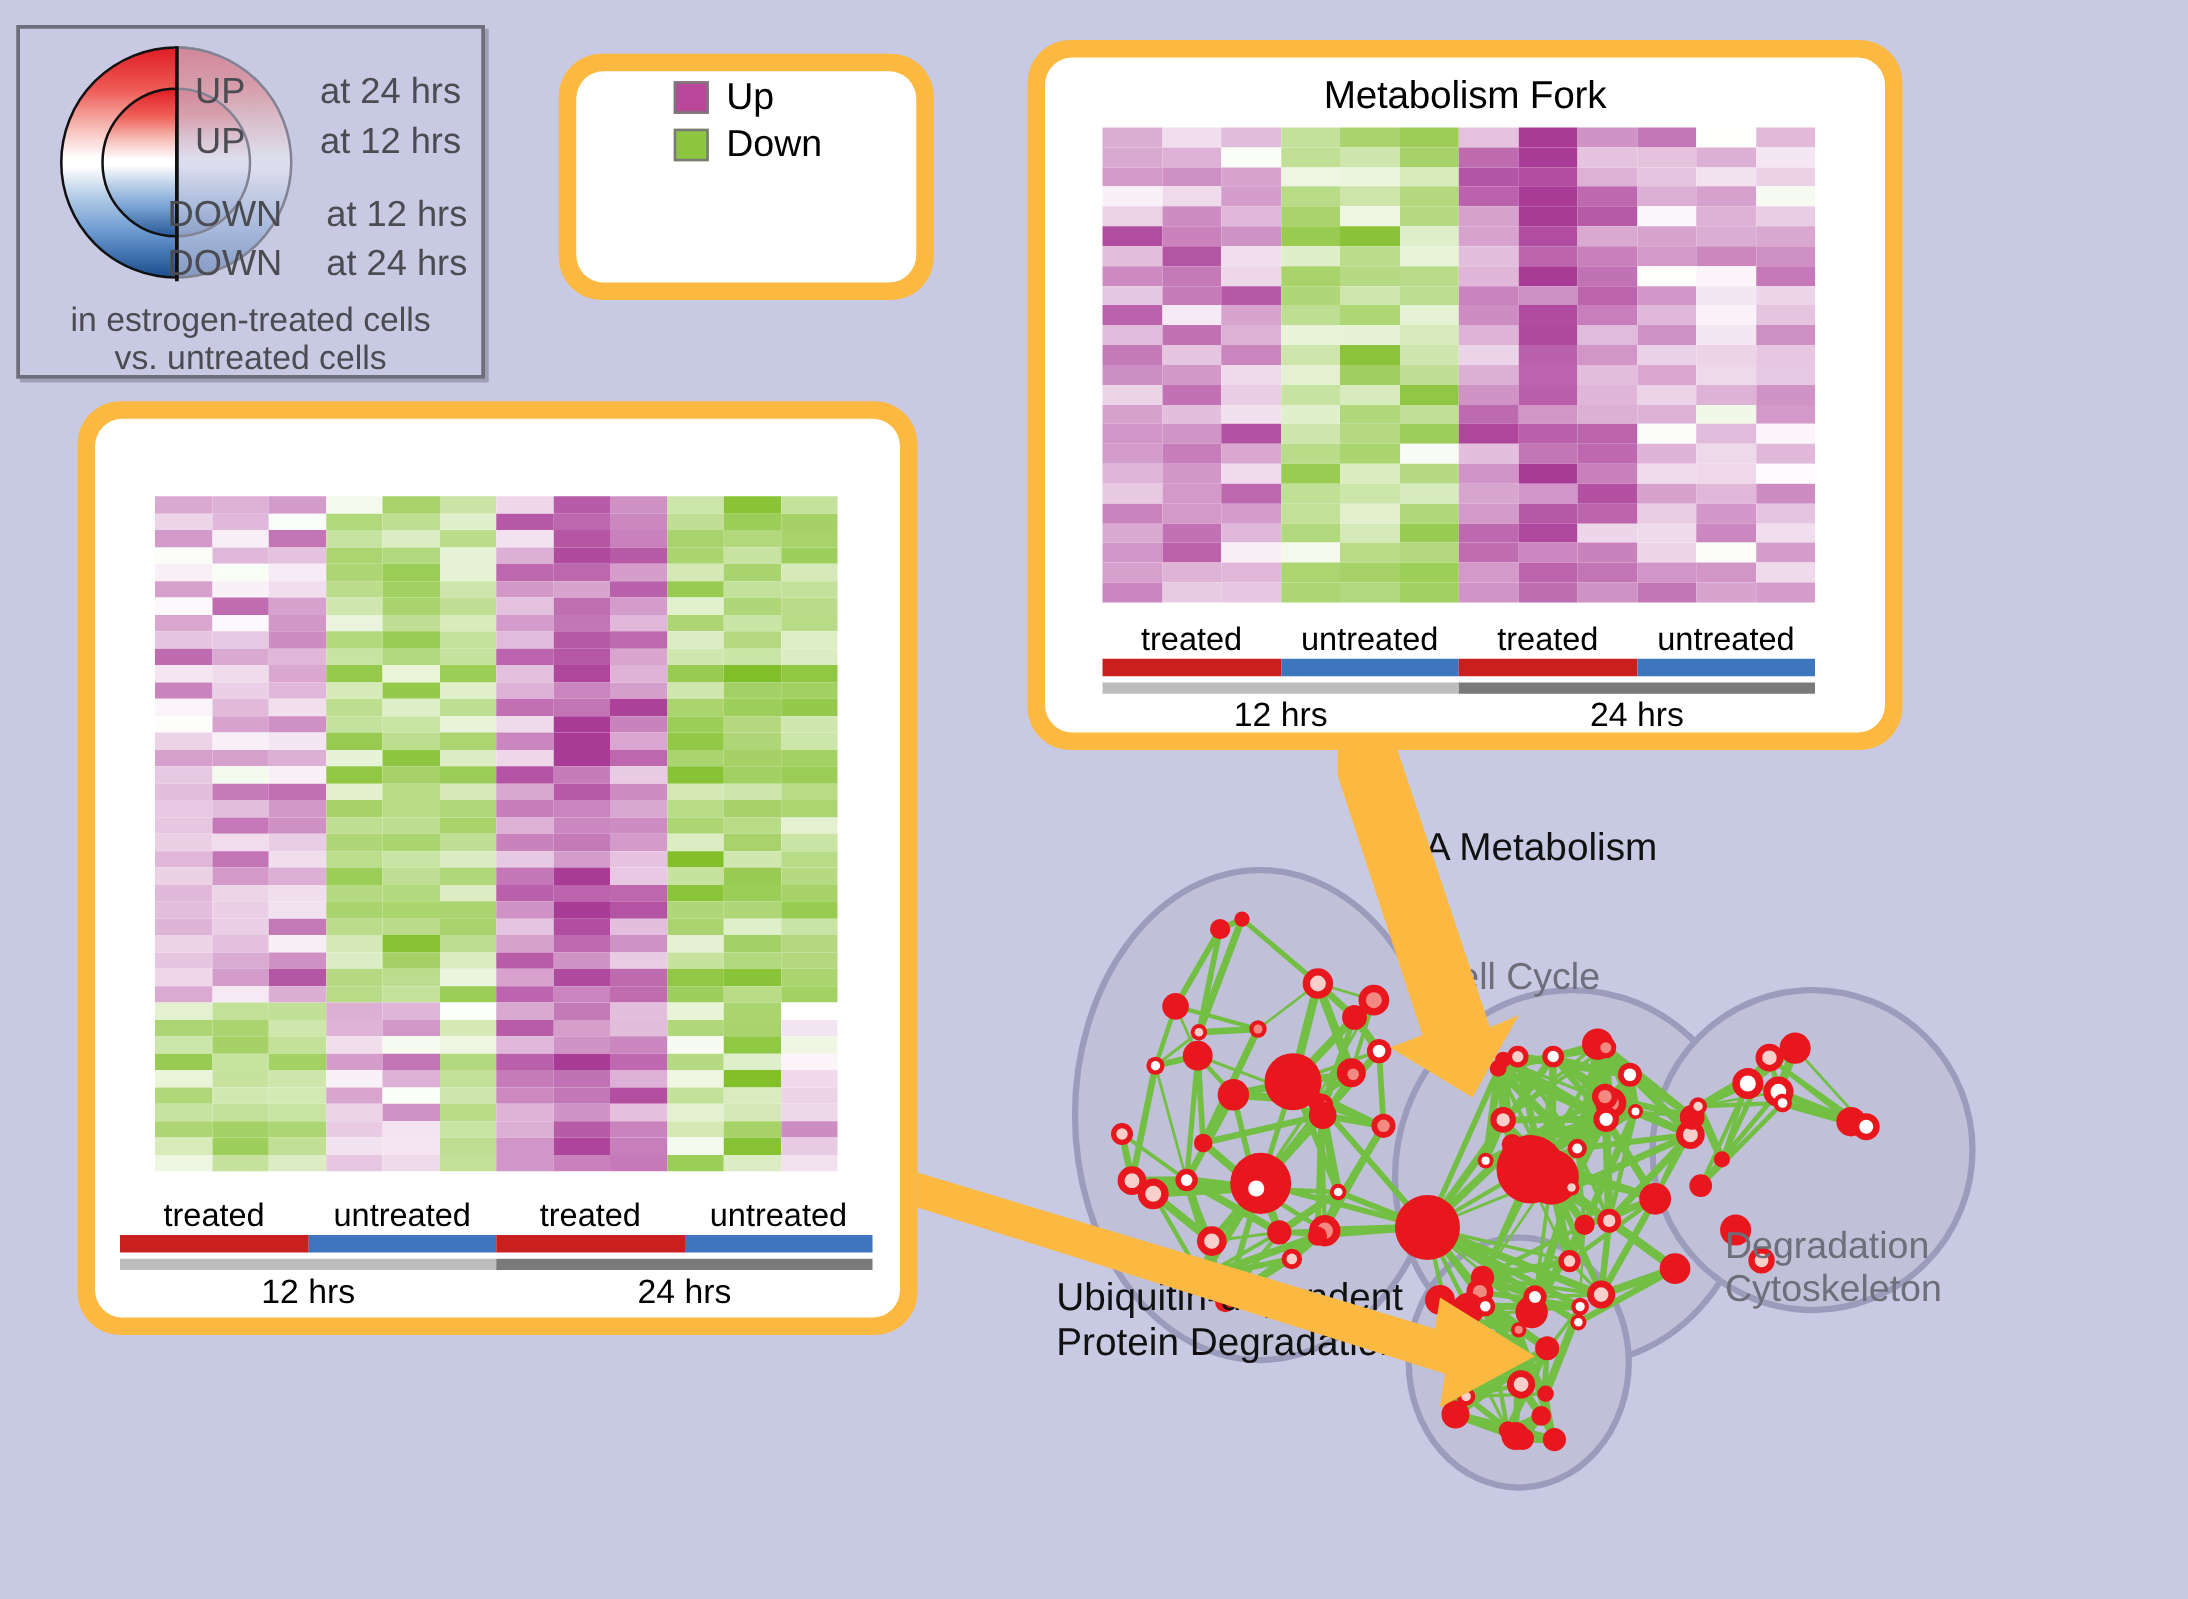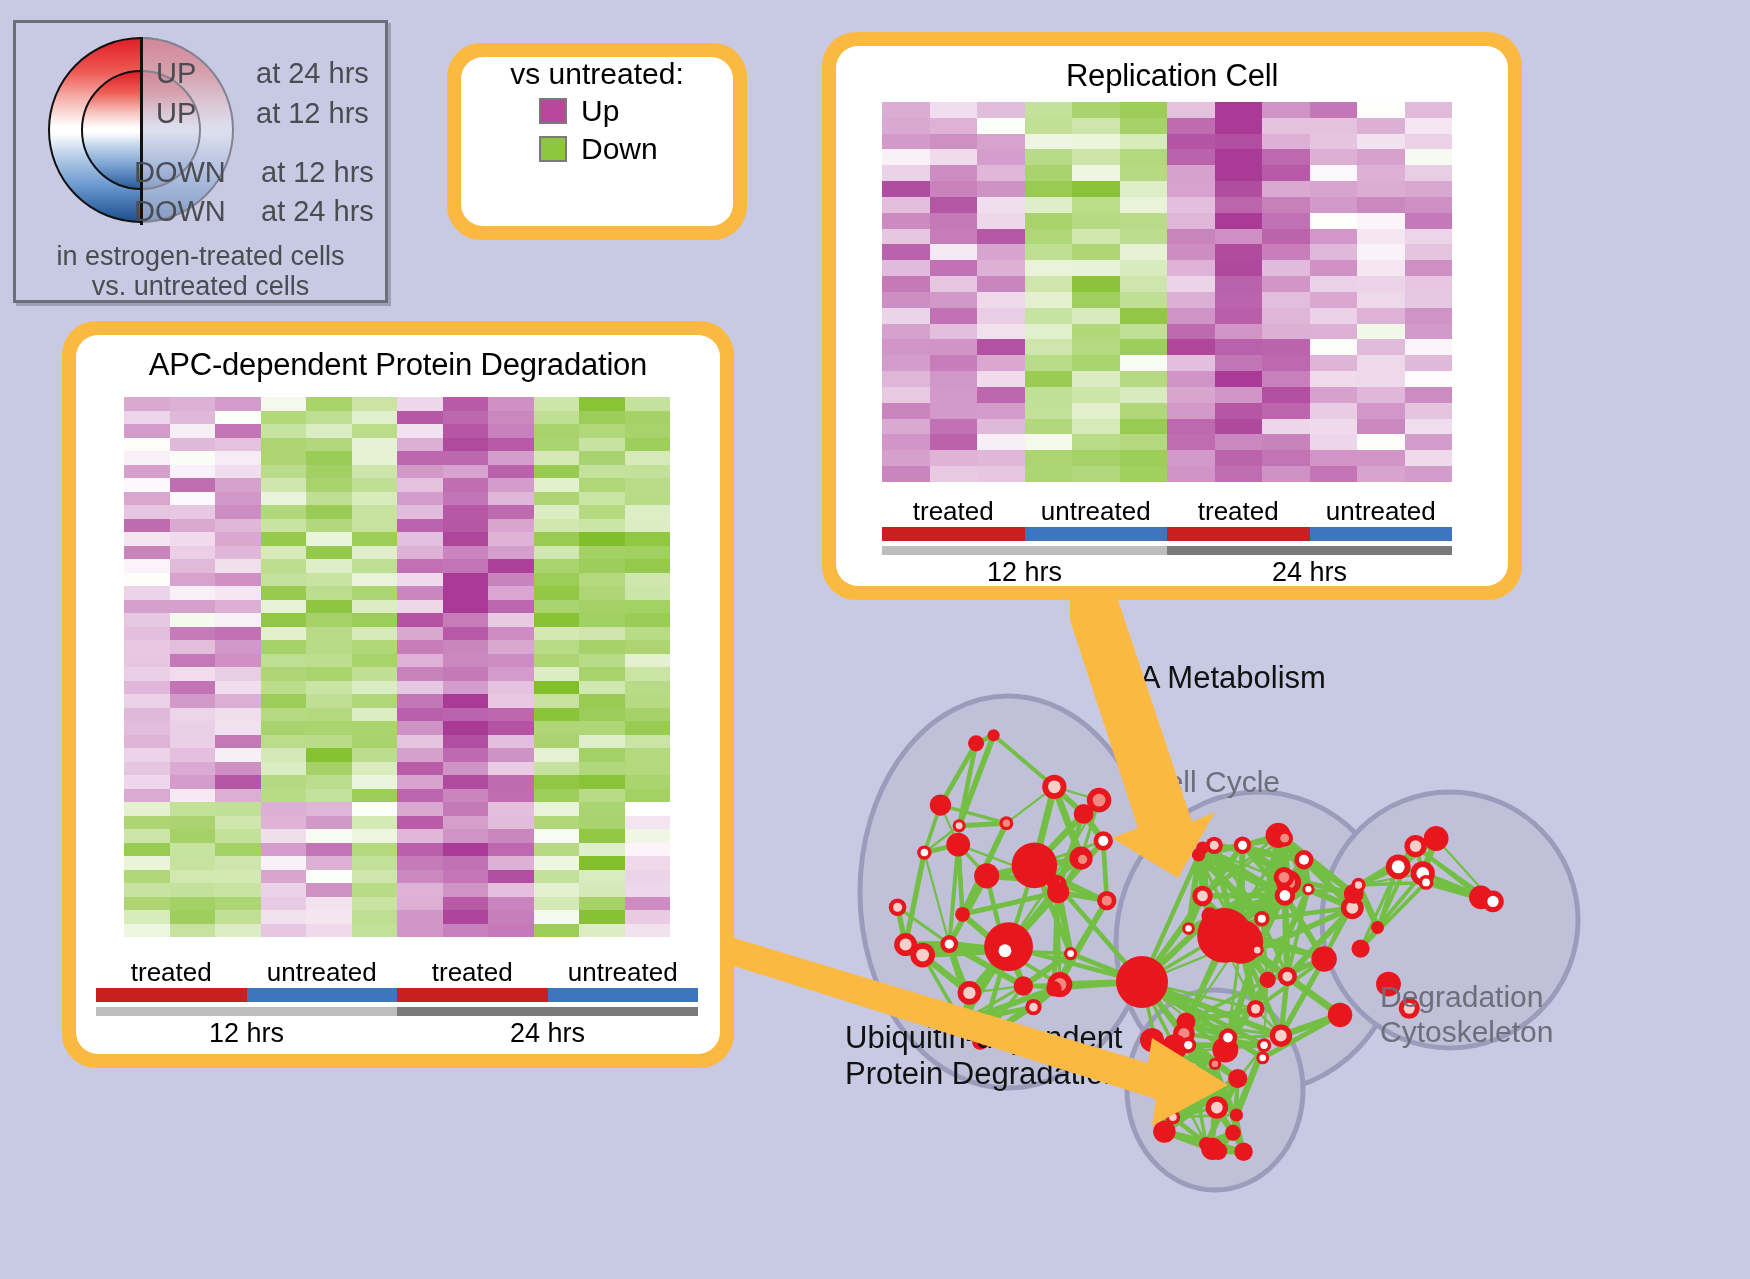--- a/index.html
+++ b/index.html
@@ -132,35 +132,34 @@
     <div class="key-label" style="left:118px;top:133px;">DOWN</div>
     <div class="key-label" style="left:245px;top:133px;">at 12 hrs</div>
     <div class="key-label" style="left:118px;top:172px;">DOWN</div>
     <div class="key-label" style="left:245px;top:172px;">at 24 hrs</div>
     <div class="key-note" style="top:248px;">vs. untreated cells</div>
     <div class="key-note" style="top:218px;">in estrogen-treated cells</div>
   </div>
 
   <div class="panel" id="legend-box">
     <div class="panel-inner">
-      <div class="legend-head" style="padding-top:0;">vs untreated:</div>
       <div class="legend-row">
         <span class="swatch" style="background:#b9479a"></span>
         <span class="legend-lbl">Up</span>
       </div>
       <div class="legend-row">
         <span class="swatch" style="background:#8dc63f"></span>
         <span class="legend-lbl">Down</span>
       </div>
     </div>
   </div>
 
   <div class="panel" id="panel-rf">
     <div class="panel-inner">
-      <div class="panel-title">Replication Cell</div>
+      <div class="panel-title">Metabolism Fork</div>
       <div class="hm-wrap" style="left:46px;top:56px;width:570px;height:380px;">
         <div class="hm" id="hm-rf" style="grid-template-columns: repeat(12, 1fr); grid-template-rows: repeat(24, 1fr); height: 380px;">
             <i style="background: rgb(219, 173, 211);"></i>
             <i style="background: rgb(240, 221, 237);"></i>
             <i style="background: rgb(226, 188, 219);"></i>
             <i style="background: rgb(196, 225, 156);"></i>
             <i style="background: rgb(169, 211, 109);"></i>
             <i style="background: rgb(157, 205, 88);"></i>
             <i style="background: rgb(228, 194, 222);"></i>
             <i style="background: rgb(169, 59, 151);"></i>
@@ -466,21 +465,20 @@
         <div class="hr-labels">
           <span>12 hrs</span>
           <span>24 hrs</span>
         </div>
       </div>
     </div>
   </div>
 
   <div class="panel" id="panel-apc">
     <div class="panel-inner">
-      <div class="panel-title">APC-dependent Protein Degradation</div>
       <div class="hm-wrap" style="left:48px;top:62px;width:546px;height:540px;">
         <div class="hm" id="hm-apc" style="grid-template-columns: repeat(12, 1fr); grid-template-rows: repeat(40, 1fr); height: 540px;">
             <i style="background: rgb(218, 169, 209);"></i>
             <i style="background: rgb(221, 177, 214);"></i>
             <i style="background: rgb(211, 155, 202);"></i>
             <i style="background: rgb(244, 249, 236);"></i>
             <i style="background: rgb(168, 211, 107);"></i>
             <i style="background: rgb(203, 228, 166);"></i>
             <i style="background: rgb(238, 215, 234);"></i>
             <i style="background: rgb(183, 90, 167);"></i>

